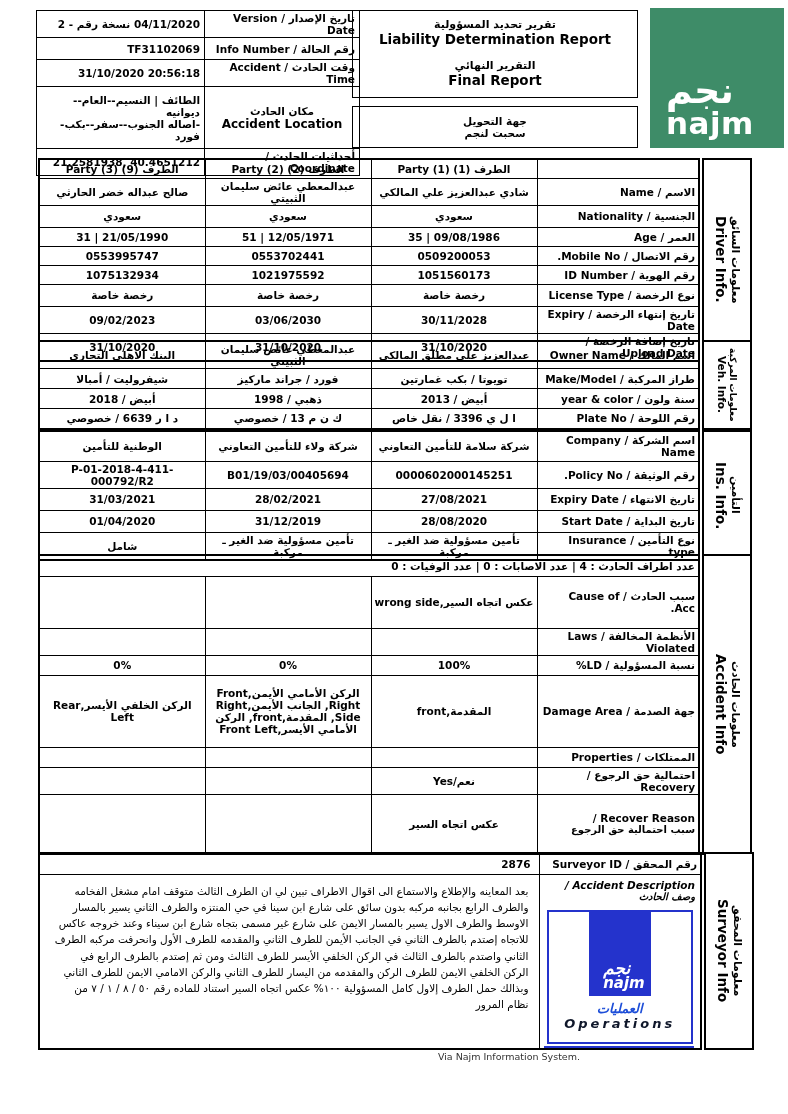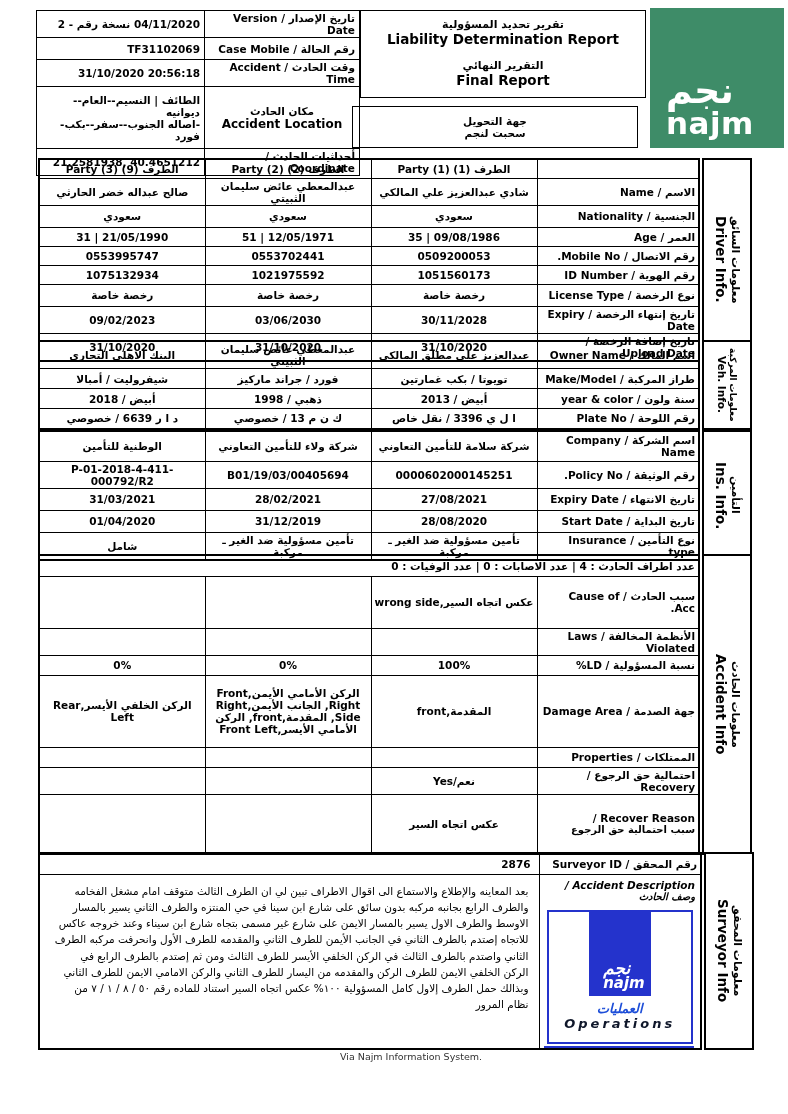--- a/index.html
+++ b/index.html
@@ -14,21 +14,21 @@
   table.meta { border-collapse:collapse; table-layout:fixed; width:324px; }
   table.meta td { border:1.5px solid #000; font-weight:bold; font-size:10.5px; padding:1px 4px; }
   .m-lbl { direction:rtl; unicode-bidi:plaintext; width:155px; }
   .m-val { text-align:right; direction:rtl; unicode-bidi:plaintext; }
   .m-loc-lbl { text-align:center; }
   .m-loc-lbl .en { font-size:12px; }
   .m-h22 { height:22px; }
   .m-h62 { height:62px; }
 
   
-  .title-box { left:360px; top:10px; width:286px; height:88px; border:1.5px solid #000;
+  .title-box { left:352px; top:10px; width:286px; height:88px; border:1.5px solid #000;
                text-align:center; padding-top:7px; }
   .t-ar { font-size:11px; font-weight:bold; direction:rtl; }
   .t-en { font-size:13.5px; font-weight:bold; }
   .t-gap { height:12px; }
   .transfer-box { left:352px; top:106px; width:286px; height:42px; border:1.5px solid #000;
                   display:flex; flex-direction:column; justify-content:center; text-align:center; }
   .tr-line { font-size:10.5px; font-weight:bold; direction:rtl; }
 
   
   .najm-logo { left:650px; top:8px; width:134px; height:140px; background:#3E8C68; }
@@ -75,35 +75,35 @@
   .ops-square { width:62px; height:84px; background:#2433CC; margin:0 auto; display:flex;
                 align-items:flex-end; padding:5px 6px; }
   .ops-najm { color:#fff; font-weight:bold; text-align:left; line-height:0.95; }
   .ops-najm .a { font-size:17px; }
   .ops-najm .e { font-size:15px; }
   .ops-ar { color:#1d4ed8; font-weight:bold; font-size:13px; text-align:center; margin-top:5px; direction:rtl; }
   .ops-en { color:#0f172a; font-size:13px; text-align:center; letter-spacing:3px; }
   .cr-bar { position:absolute; left:4px; bottom:-18px; width:150px; background:#2433CC; color:#fff;
             font-weight:bold; font-size:14.5px; text-align:center; padding:2px 0; letter-spacing:0.5px; }
 
-  .footer { left:340px; top:1051px; width:240px; text-align:left; font-size:9.5px; color:#333; }
+  .footer { left:340px; top:1051px; width:240px; text-align:right; font-size:9.5px; color:#333; }
 </style>
 </head>
 <body>
 
 <div class="page">
 
   <table class="meta abs" style="left:36px; top:10px;" dir="rtl">
     <tbody>
         <tr class="m-h22">
       <td class="m-lbl">تاريخ الإصدار / Version Date</td>
       <td class="m-val">04/11/2020  نسخة رقم - 2</td>
     </tr>
     <tr class="m-h22">
-      <td class="m-lbl">رقم الحالة / Case Mobile</td>
+      <td class="m-lbl">رقم الحالة / Info Number</td>
       <td class="m-val">TF31102069</td>
     </tr>
     <tr class="m-h22">
       <td class="m-lbl">وقت الحادث / Accident Time</td>
       <td class="m-val">31/10/2020 20:56:18</td>
     </tr>
     <tr class="m-h62">
       <td class="m-lbl m-loc-lbl">
         <div class="ar">مكان الحادث</div>
         <div class="en">Accident Location</div>

